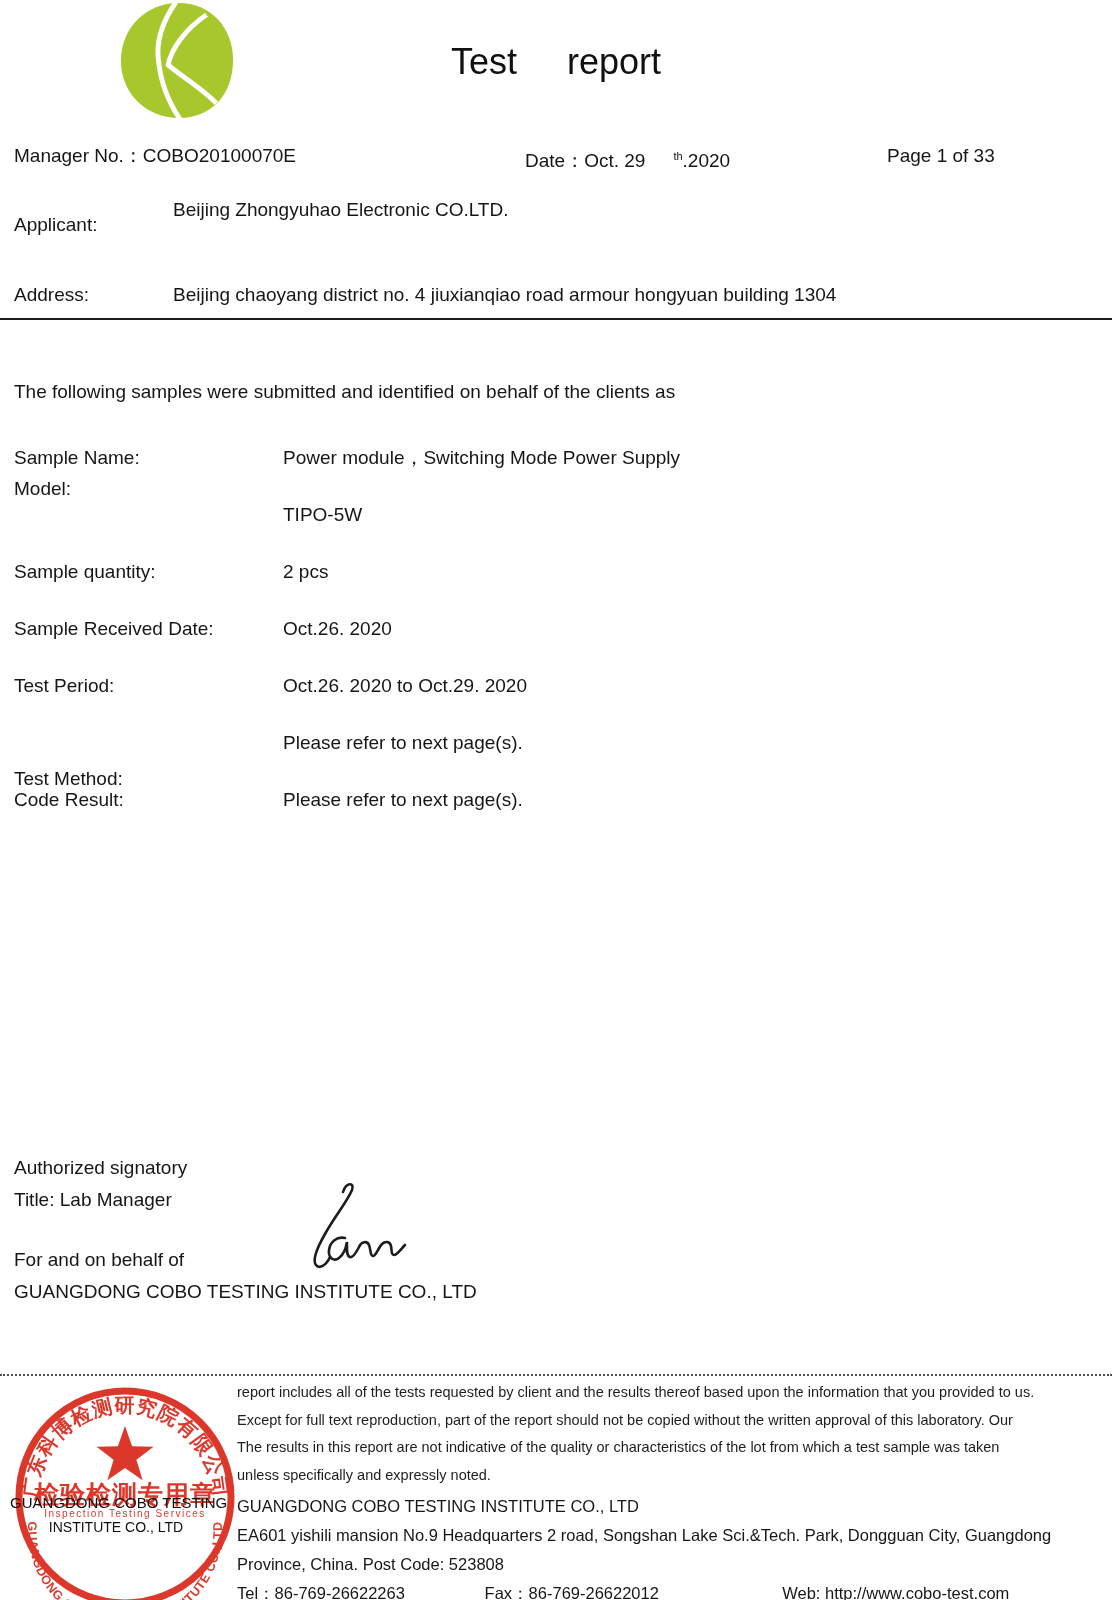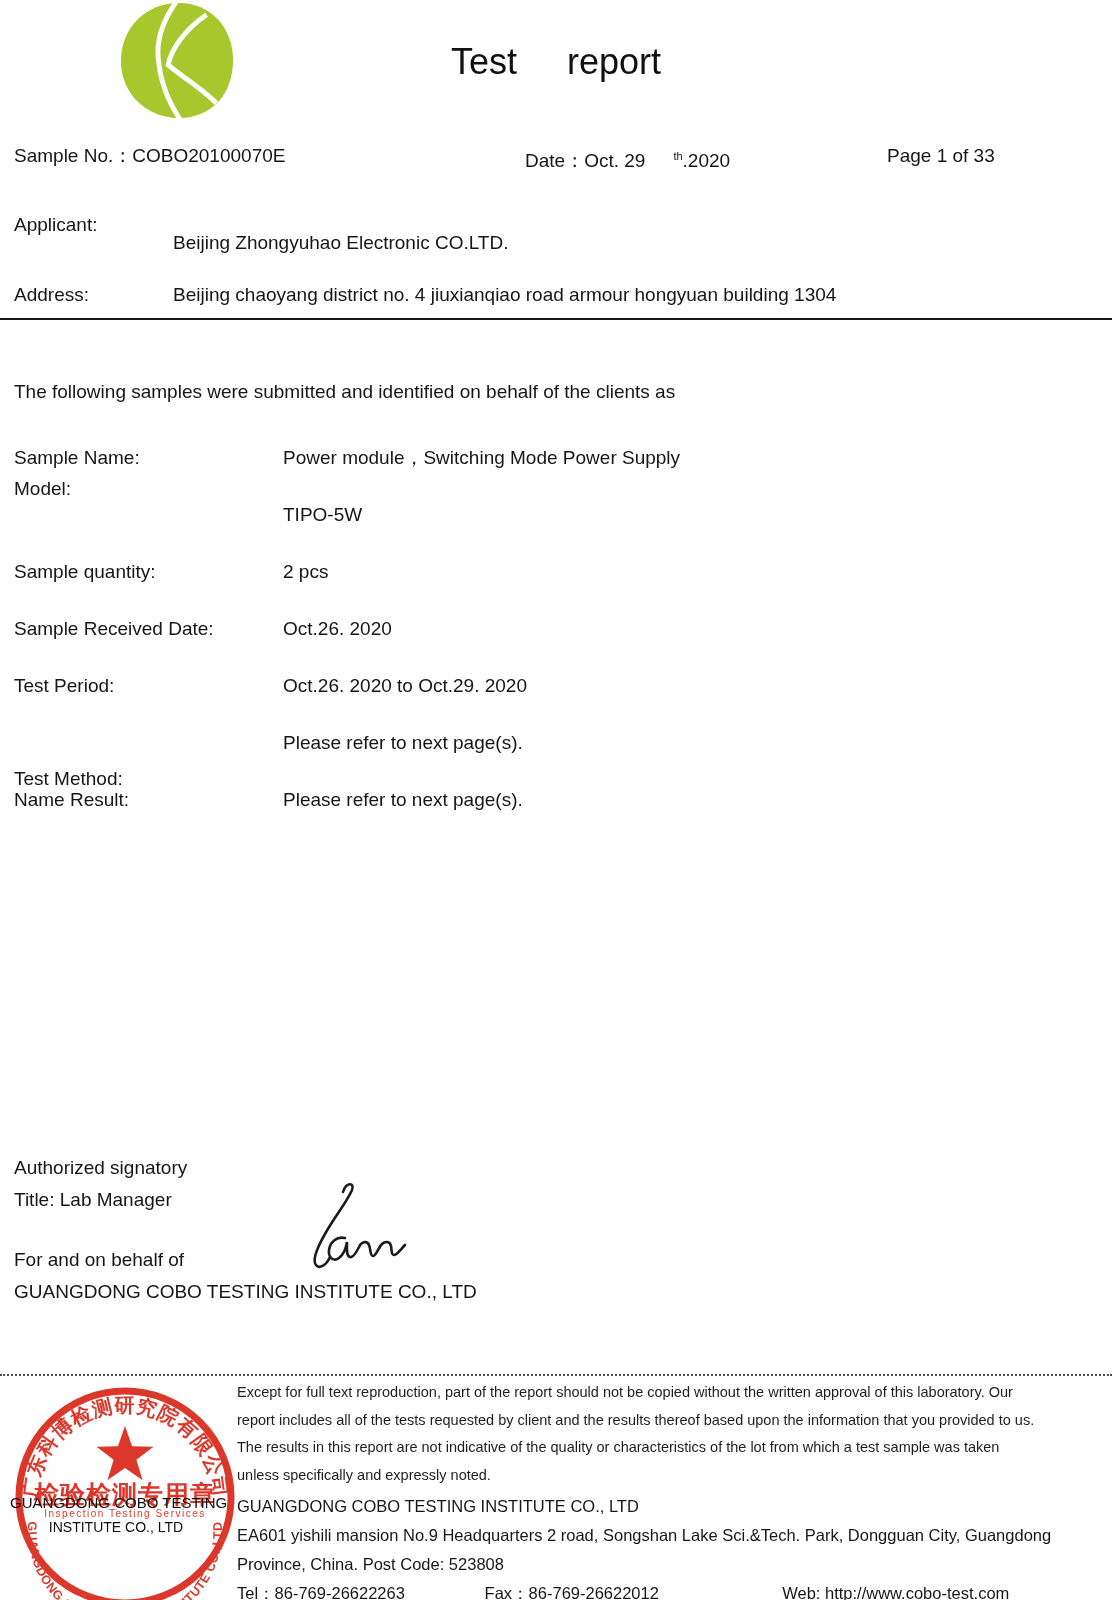--- a/index.html
+++ b/index.html
@@ -32,29 +32,29 @@
   <svg class="abs" style="left:118px;top:2px;width:118px;height:118px;" viewBox="0 0 120 120">
     <title>cobo-green-globe-logo</title>
     <path d="M 62 1 C 28 1 4 26 3 58 C 2 92 28 118 62 118 C 95 118 117 94 117 59 C 117 26 94 1 62 1 Z" fill="#a7c72c"></path>
     <path d="M 59 0 C 45 20 39 40 41 58 C 43 80 50 100 63 119" fill="none" stroke="#ffffff" stroke-width="5"></path>
     <path d="M 90 13 C 68 28 54 48 51 64 C 62 74 86 88 100 103" fill="none" stroke="#ffffff" stroke-width="5"></path>
   </svg>
 
   <div class="abs title">Test report</div>
 
   <div class="abs t19" style="left:14px;top:145px;">
-    <span>Sample No.：</span><span>COBO20100070E</span>
+    <span>Manager No.：</span><span>COBO20100070E</span>
   </div>
   <div class="abs t19" style="left:525px;top:145px;">
     <span>Date：</span><span>Oct. 29</span><sup>th</sup><span>.2020</span>
   </div>
   <div class="abs t19" style="left:887px;top:145px;">Page 1 of 33</div>
 
   <div class="abs t19" style="left:14px;top:214px;">Applicant:</div>
-  <div class="abs t19" style="left:173px;top:232px;">Beijing Zhongyuhao Electronic CO.LTD.</div>
+  <div class="abs t19" style="left:173px;top:199px;">Beijing Zhongyuhao Electronic CO.LTD.</div>
   <div class="abs t19" style="left:14px;top:284px;">Address:</div>
   <div class="abs t19" style="left:173px;top:284px;">Beijing chaoyang district no. 4 jiuxianqiao road armour hongyuan building 1304</div>
 
   <div class="abs rule"></div>
 
   <div class="abs t19" style="left:14px;top:381px;">The following samples were submitted and identified on behalf of the clients as</div>
 
   <div class="abs t19" style="left:14px;top:447px;">Sample Name:</div>
   <div class="abs t19" style="left:283px;top:447px;">Power module，Switching Mode Power Supply</div>
 
@@ -66,42 +66,42 @@
 
   <div class="abs t19" style="left:14px;top:618px;">Sample Received Date:</div>
   <div class="abs t19" style="left:283px;top:618px;">Oct.26. 2020</div>
 
   <div class="abs t19" style="left:14px;top:675px;">Test Period:</div>
   <div class="abs t19" style="left:283px;top:675px;">Oct.26. 2020 to Oct.29. 2020</div>
 
   <div class="abs t19" style="left:14px;top:768px;">Test Method:</div>
   <div class="abs t19" style="left:283px;top:732px;">Please refer to next page(s).</div>
 
-  <div class="abs t19" style="left:14px;top:789px;">Name Result:</div>
+  <div class="abs t19" style="left:14px;top:789px;">Code Result:</div>
   <div class="abs t19" style="left:283px;top:789px;">Please refer to next page(s).</div>
 
   <div class="abs t19" style="left:14px;top:1157px;">Authorized signatory</div>
   <div class="abs t19" style="left:14px;top:1189px;">Title: Lab Manager</div>
 
   <svg class="abs sig-svg" style="left:283px;top:1178px;width:132px;height:96px;" viewBox="0 0 132 96">
     <title>Sam</title>
     <g fill="none" stroke="#1c1c1c" stroke-width="2.6" stroke-linecap="round">
       <path d="M 60 14 C 63 4 72 4 69 12 C 64 24 52 38 42 56 C 34 70 29 82 33 87 C 36 91 43 88 47 79"></path>
       <path d="M 62 60 C 54 58 47 64 46 72 C 45 80 51 84 56 80 C 60 77 63 70 64 64 C 64 70 63 78 67 79 C 70 80 73 75 76 69 C 78 64 84 62 86 67 C 88 72 87 78 90 78 C 93 78 95 70 99 66 C 102 63 107 63 108 68 C 109 73 108 77 111 77 C 114 77 118 71 122 67"></path>
     </g>
   </svg>
 
   <div class="abs t19" style="left:14px;top:1249px;">For and on behalf of</div>
   <div class="abs t19" style="left:14px;top:1281px;">GUANGDONG COBO TESTING INSTITUTE CO., LTD</div>
 
   <div class="abs dotted"></div>
 
   <div class="abs footer-block">
+    <div class="f-disc">report includes all of the tests requested by client and the results thereof based upon the information that you provided to us.</div>
     <div class="f-disc">Except for full text reproduction, part of the report should not be copied without the written approval of this laboratory. Our</div>
-    <div class="f-disc">report includes all of the tests requested by client and the results thereof based upon the information that you provided to us.</div>
     <div class="f-disc">The results in this report are not indicative of the quality or characteristics of the lot from which a test sample was taken</div>
     <div class="f-disc">unless specifically and expressly noted.</div>
     <div class="f-info" style="margin-top:3px;">GUANGDONG COBO TESTING INSTITUTE CO., LTD</div>
     <div class="f-info">EA601 yishili mansion No.9 Headquarters 2 road, Songshan Lake Sci.&amp;Tech. Park, Dongguan City, Guangdong</div>
     <div class="f-info">Province, China. Post Code: 523808</div>
     <div class="f-info f-contact">
       <span class="cell" style="width:243px;"><span>Tel：</span><span>86-769-26622263</span></span>
       <span class="cell" style="width:293px;"><span>Fax：</span><span>86-769-26622012</span></span>
       <span class="cell"><span>Web: </span><span>http://www.cobo-test.com</span></span>
     </div>

